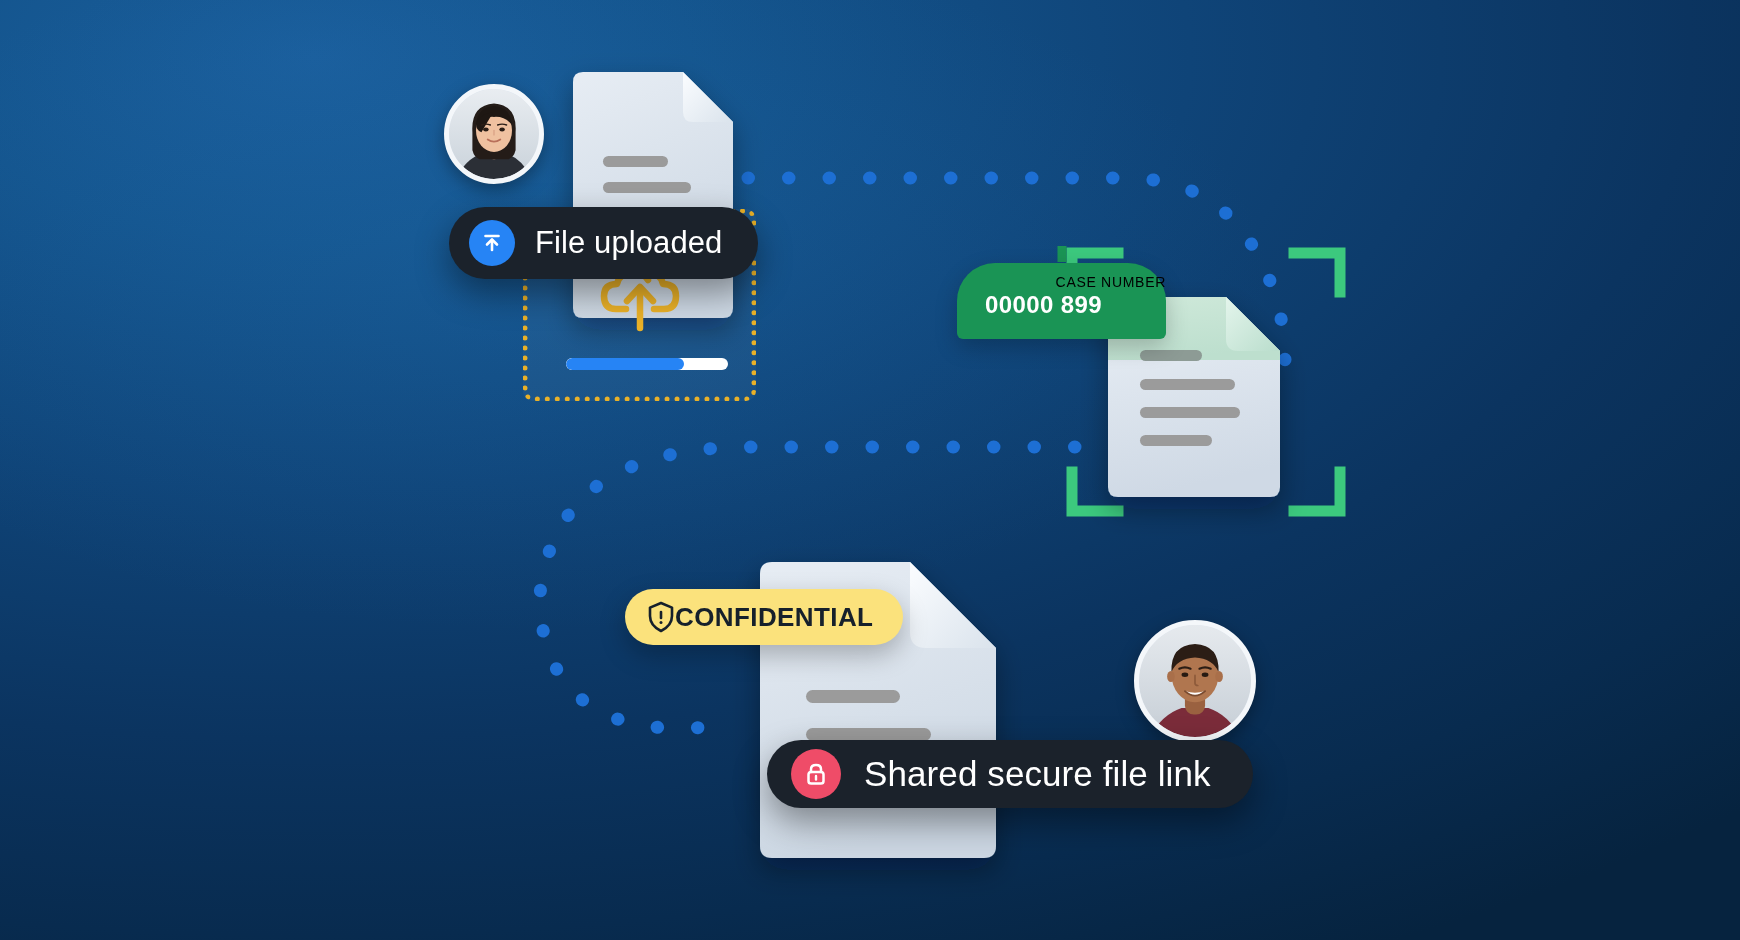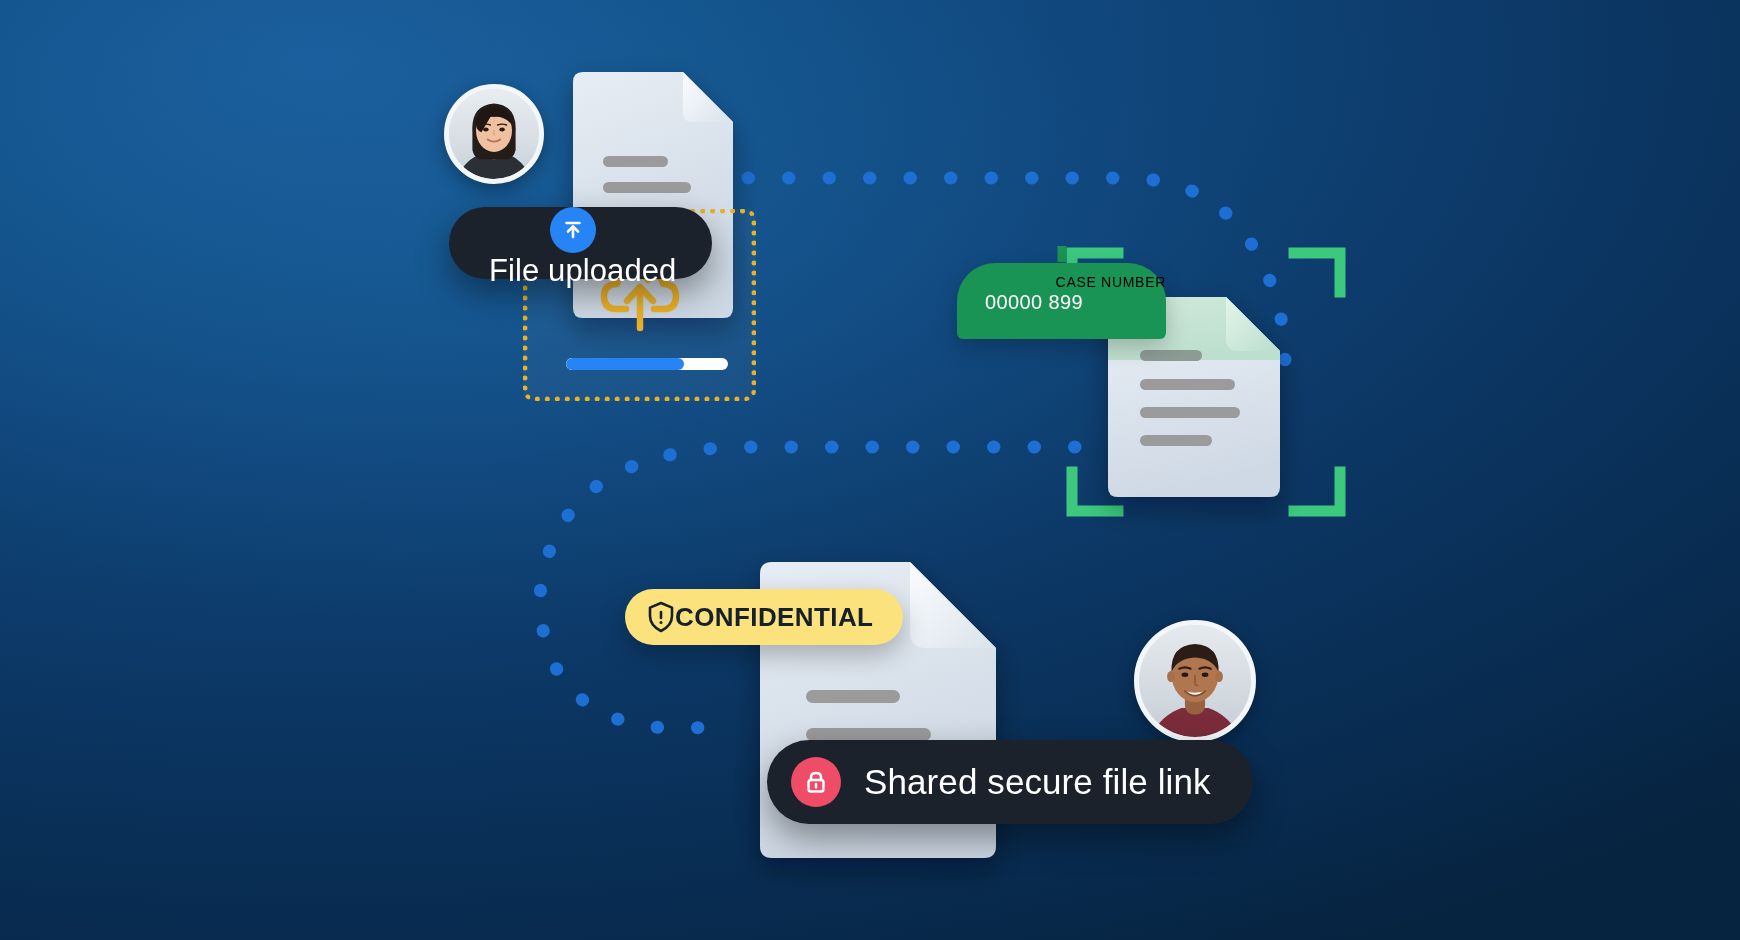--- a/index.html
+++ b/index.html
@@ -50,25 +50,25 @@
     flex: 0 0 auto;
     border-radius: 50%;
     display: flex; align-items: center; justify-content: center;
   }
   .toast .tlabel {
     color: #ffffff;
     font-weight: 400;
     white-space: nowrap;
   }
 
-  #toast-upload { left: 449px; top: 207px; height: 72px; padding: 0 36px 0 20px; flex-direction: column; }
+  #toast-upload { left: 449px; top: 207px; height: 72px; padding: 0 36px 0 20px; }
   #toast-upload .tic { width: 46px; height: 46px; background: #2684f5; }
   #toast-upload .tlabel { font-size: 31px; margin-left: 20px; letter-spacing: .1px; }
 
-  #toast-share { left: 767px; top: 740px; height: 84px; padding: 0 42px 0 24px; }
+  #toast-share { left: 767px; top: 740px; height: 68px; padding: 0 42px 0 24px; }
   #toast-share .tic { width: 50px; height: 50px; background: #ef4c68; }
   #toast-share .tlabel { font-size: 35px; margin-left: 23px; letter-spacing: .1px; }
 
   
   #dropzone {
     position: absolute;
     left: 523px; top: 209px;
     width: 233px; height: 192px;
     border: 5px dotted #eab128;
     border-radius: 10px;
@@ -93,21 +93,21 @@
     border-radius: 38px 38px 6px 6px;
     padding: 11px 0 0 28px;
     box-shadow: 0 8px 22px rgba(0,0,0,0.22);
   }
   #case-badge .cn-label {
     color: #000000; font-size: 14px; font-weight: 400;
     letter-spacing: 0.7px;
     text-align: right;
   }
   #case-badge .cn-value {
-    color: #ffffff; font-size: 20px; font-weight: 400;
+    color: #ffffff; font-size: 24px; font-weight: 700;
     letter-spacing: 0.4px; margin-top: 1px;
   }
 
   
   #conf-badge {
     position: absolute;
     left: 625px; top: 589px;
     height: 56px;
     display: flex; align-items: center;
     padding: 0 30px 0 22px;

